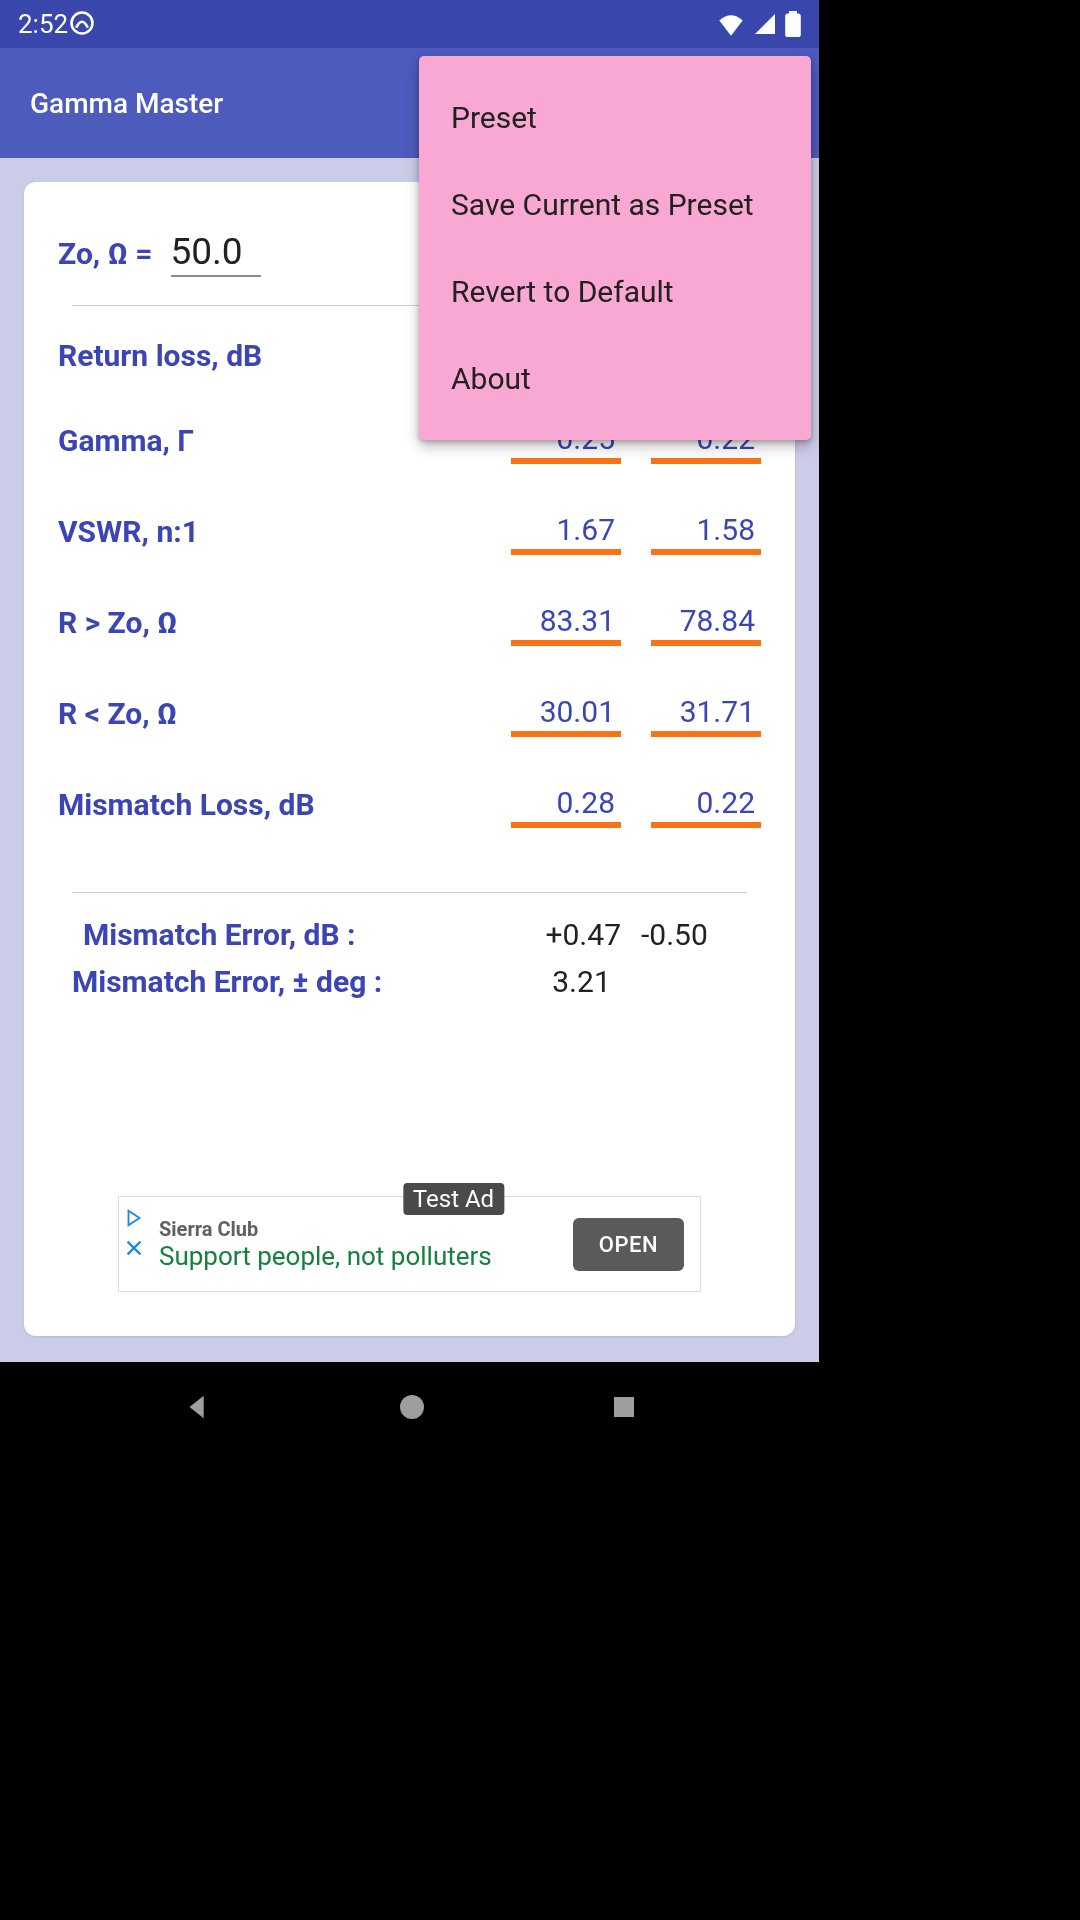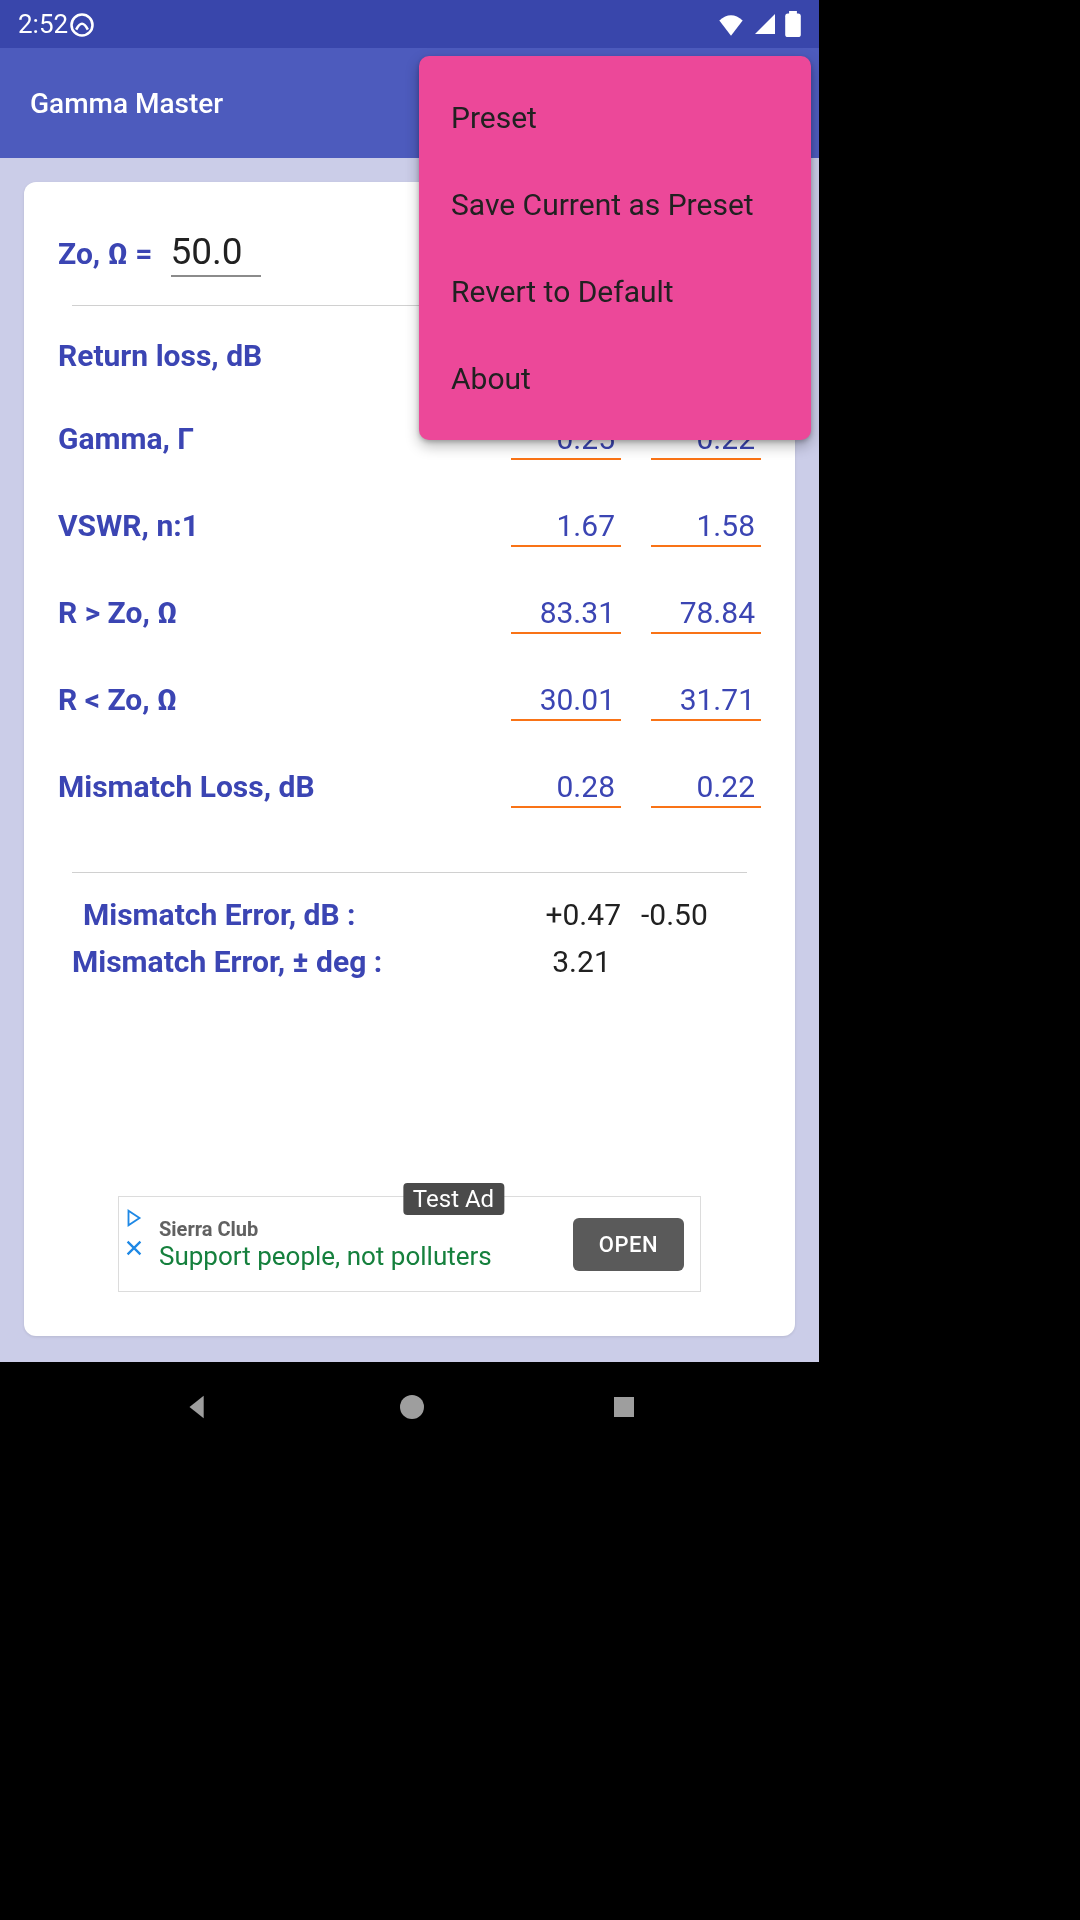--- a/index.html
+++ b/index.html
@@ -6,21 +6,21 @@
 html, body { width: 819px; height: 1456px; overflow: hidden; }
 body { background: #000; }
 
 .screen { width: 819px; height: 1456px; background: #cbcde8; position: relative; }
 
 .status-bar {
   height: 48px; background: #3946ab; color: #fff;
   display: flex; align-items: center; justify-content: space-between;
   padding: 0 18px; font-size: 26px; font-weight: 400;
 }
-.status-left { display: flex; align-items: flex-end; }
+.status-left { display: flex; align-items: flex-start; }
 .status-right { display: flex; align-items: center; gap: 8px; }
 .status-icon { display: inline-flex; }
 
 .app-bar {
   height: 110px; background: #4d5bbd; color: #fff;
   display: flex; align-items: center; padding: 0 30px;
   font-size: 28px; font-weight: 500;
 }
 
 .content-wrap { padding: 24px 24px 0 24px; }
@@ -44,21 +44,21 @@
 .hr2 { border: none; border-top: 1px solid #d0d0d0; margin: 20px 14px 18px 14px; }
 
 .data-row {
   display: flex; align-items: center; justify-content: space-between;
   margin-bottom: 44px;
 }
 .data-label { color: #3b45b3; font-size: 30px; font-weight: 700; }
 .data-vals { display: flex; gap: 30px; }
 .data-val {
   width: 110px; text-align: right; font-size: 30px; color: #3b45b3;
-  border-bottom: 2px solid #f97316; padding: 4px 6px 2px 0;
+  border-bottom: 6px solid #f97316; padding: 4px 6px 2px 0;
 }
 
 .result-row {
   display: flex; align-items: center;
   padding: 6px 0; font-size: 30px;
 }
 .result-label { color: #3b45b3; font-weight: 700; margin-left: 14px; }
 .result-pos, .result-neg, .result-single { color: #212121; font-weight: 400; }
 .result-row1 .result-label { flex: 1; margin-left: 25px; }
 .result-row1 .result-pos { width: 130px; text-align: right; margin-right: 20px; }
@@ -83,22 +83,22 @@
 }
 .ad-open {
   background: #5a5a5a; color: #fff; border: none; border-radius: 6px;
   font-size: 22px; font-weight: 500; padding: 14px 26px; letter-spacing: .5px;
 }
 .ad-icons { position: absolute; left: 4px; top: 10px; display: flex; flex-direction: column; gap: 4px; }
 
 
 .menu {
   position: absolute; top: 56px; right: 8px;
-  width: 392px; background: #ec4899;
-  border-radius: 10px;
+  width: 392px; background: #f9a8d4;
+  border-radius: 5px;
   box-shadow: 0 6px 14px rgba(0,0,0,.28), 0 2px 4px rgba(0,0,0,.2);
   padding: 18px 0;
 }
 .menu-item {
   padding: 26px 32px; font-size: 30px; color: #212121;
 }
 
 
 .nav-bar {
   position: absolute; bottom: 0; left: 0; right: 0; height: 94px;

